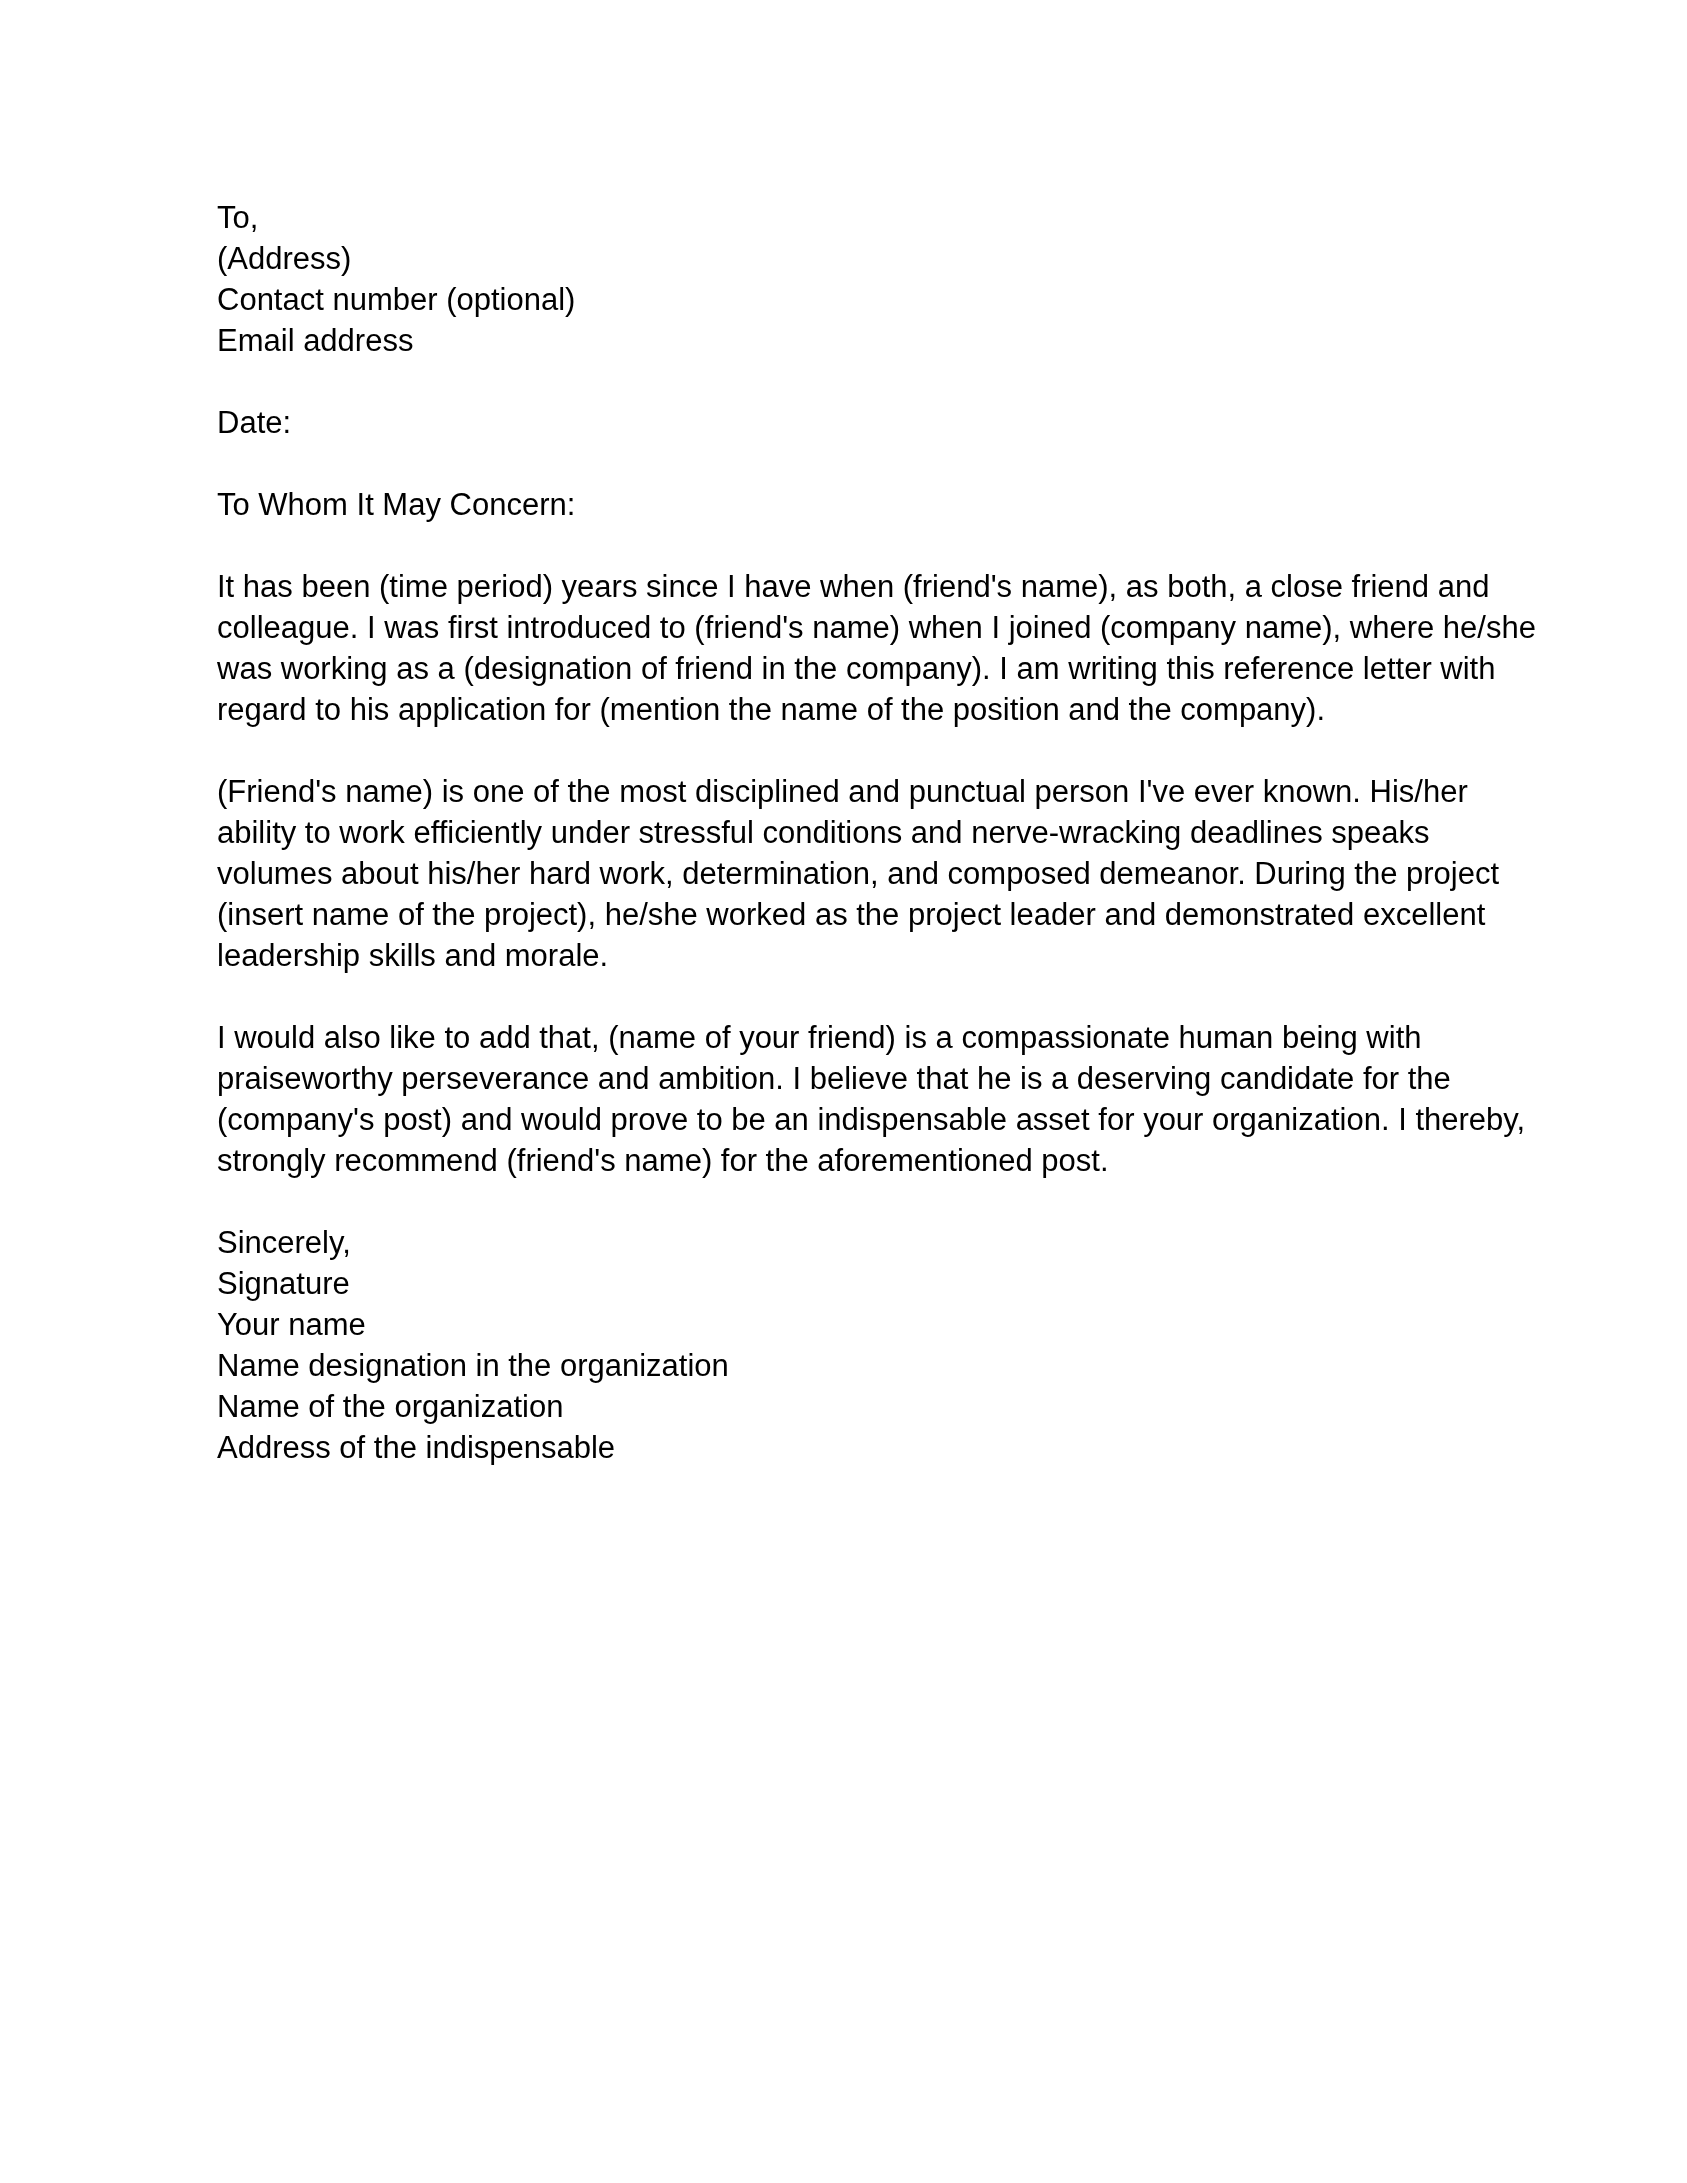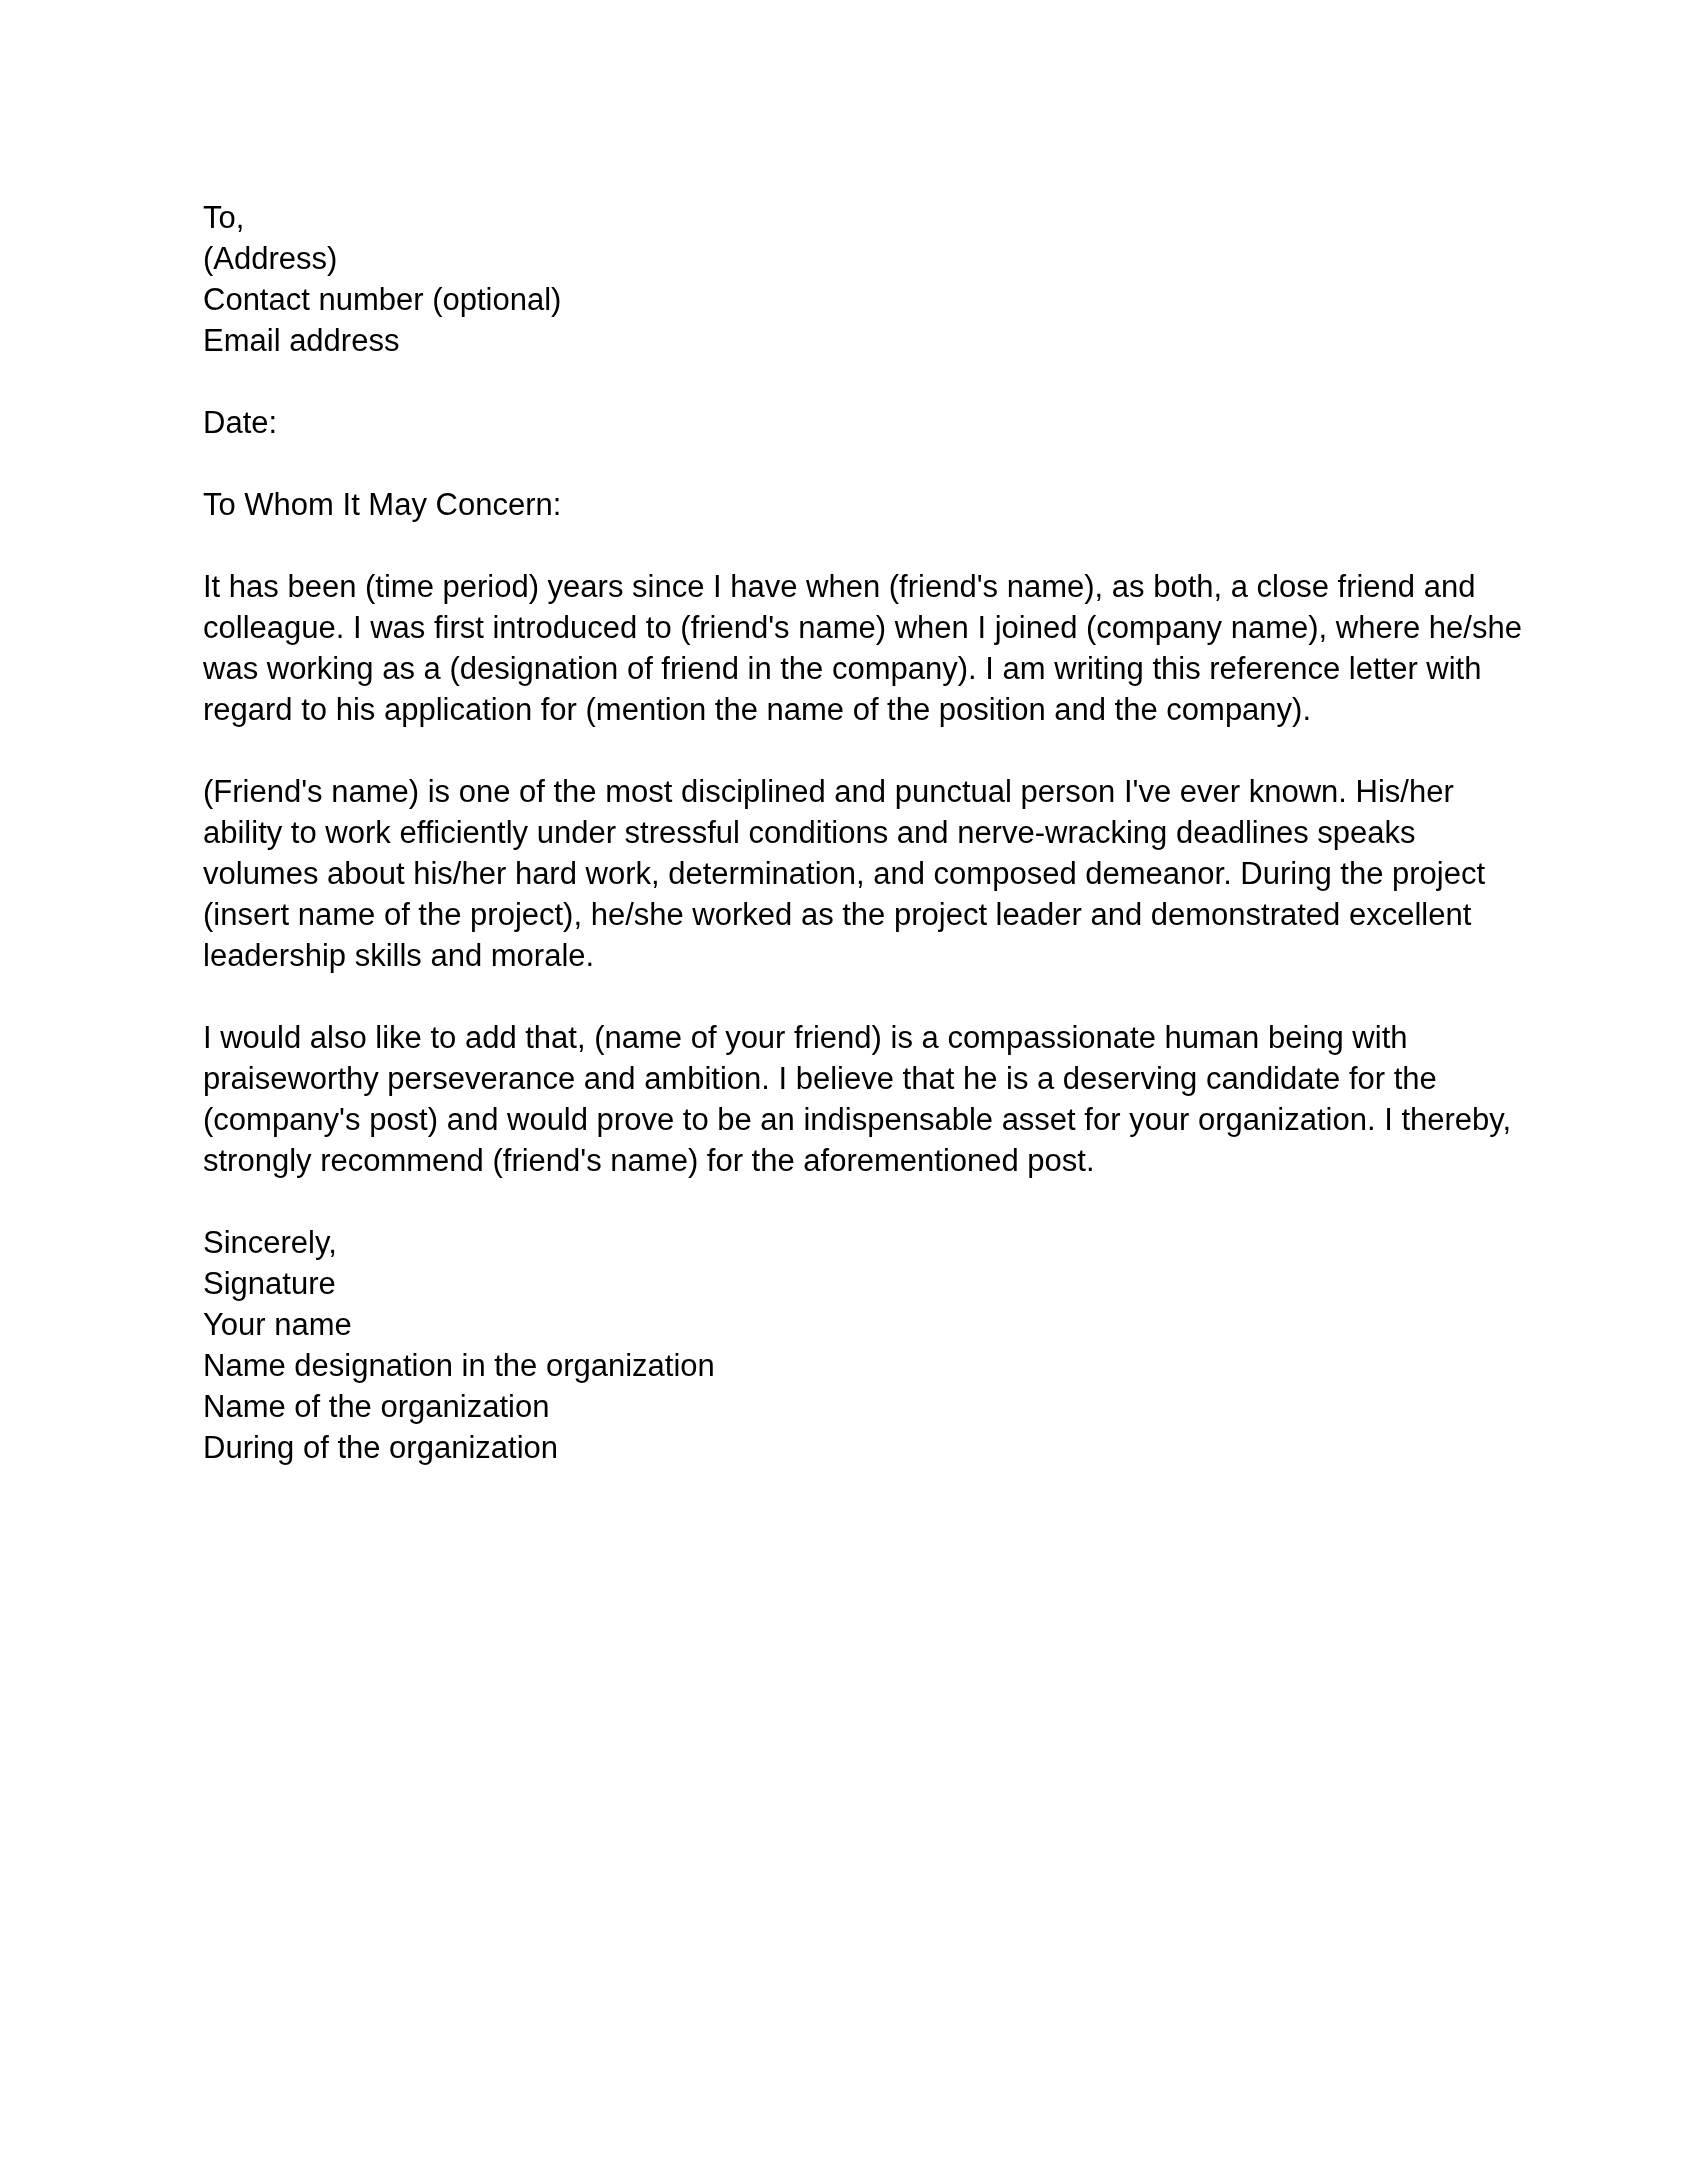--- a/index.html
+++ b/index.html
@@ -9,21 +9,21 @@
   }
   .page {
     position: relative;
     width: 1687px;
     height: 2184px;
     background: #ffffff;
     overflow: hidden;
   }
   .letter-content {
     position: absolute;
-    left: 203px;
+    left: 217px;
     top: 197px;
     width: 1363px;
     font-family: "Liberation Sans", sans-serif;
     font-size: 31px;
     line-height: 41px;
     color: #000000;
     font-weight: 400;
   }
   .block {
     margin: 0 0 41px 0; 
@@ -77,18 +77,18 @@
       <div class="line">(company's post) and would prove to be an indispensable asset for your organization. I thereby,</div>
       <div class="line">strongly recommend (friend's name) for the aforementioned post.</div>
     </div>
 
     <div class="block">
       <div class="line">Sincerely,</div>
       <div class="line">Signature</div>
       <div class="line">Your name</div>
       <div class="line">Name designation in the organization</div>
       <div class="line">Name of the organization</div>
-      <div class="line">During of the organization</div>
+      <div class="line">Address of the indispensable</div>
     </div>
 
   </div>
 </div>
 
 
 </body></html>

